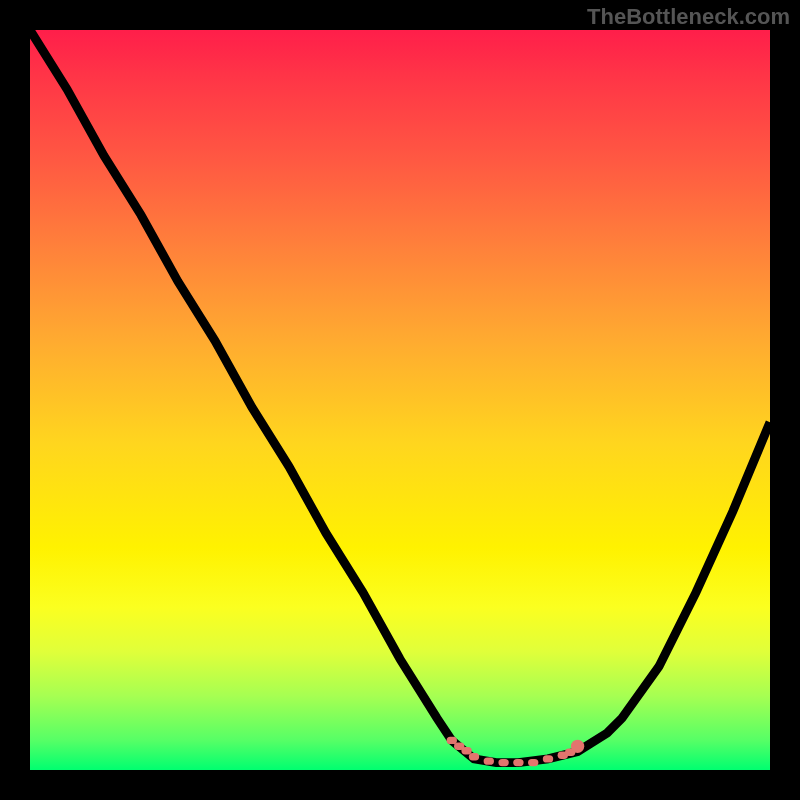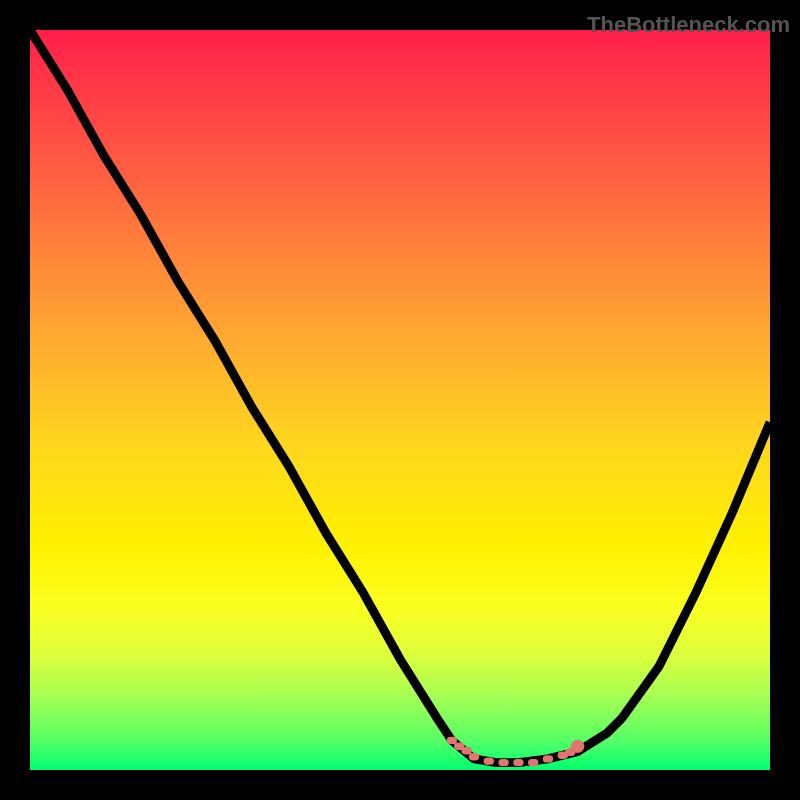--- a/index.html
+++ b/index.html
@@ -6,21 +6,21 @@
     margin: 0;
     padding: 0;
     width: 800px;
     height: 800px;
     background: #000;
     position: relative;
     overflow: hidden;
   }
   .watermark {
     position: absolute;
-    top: 12px;
+    top: 4px;
     right: 10px;
     font-family: Arial, sans-serif;
     font-size: 22px;
     font-weight: bold;
     color: #555;
     z-index: 10;
   }
   .plot {
     position: absolute;
     top: 30px;

